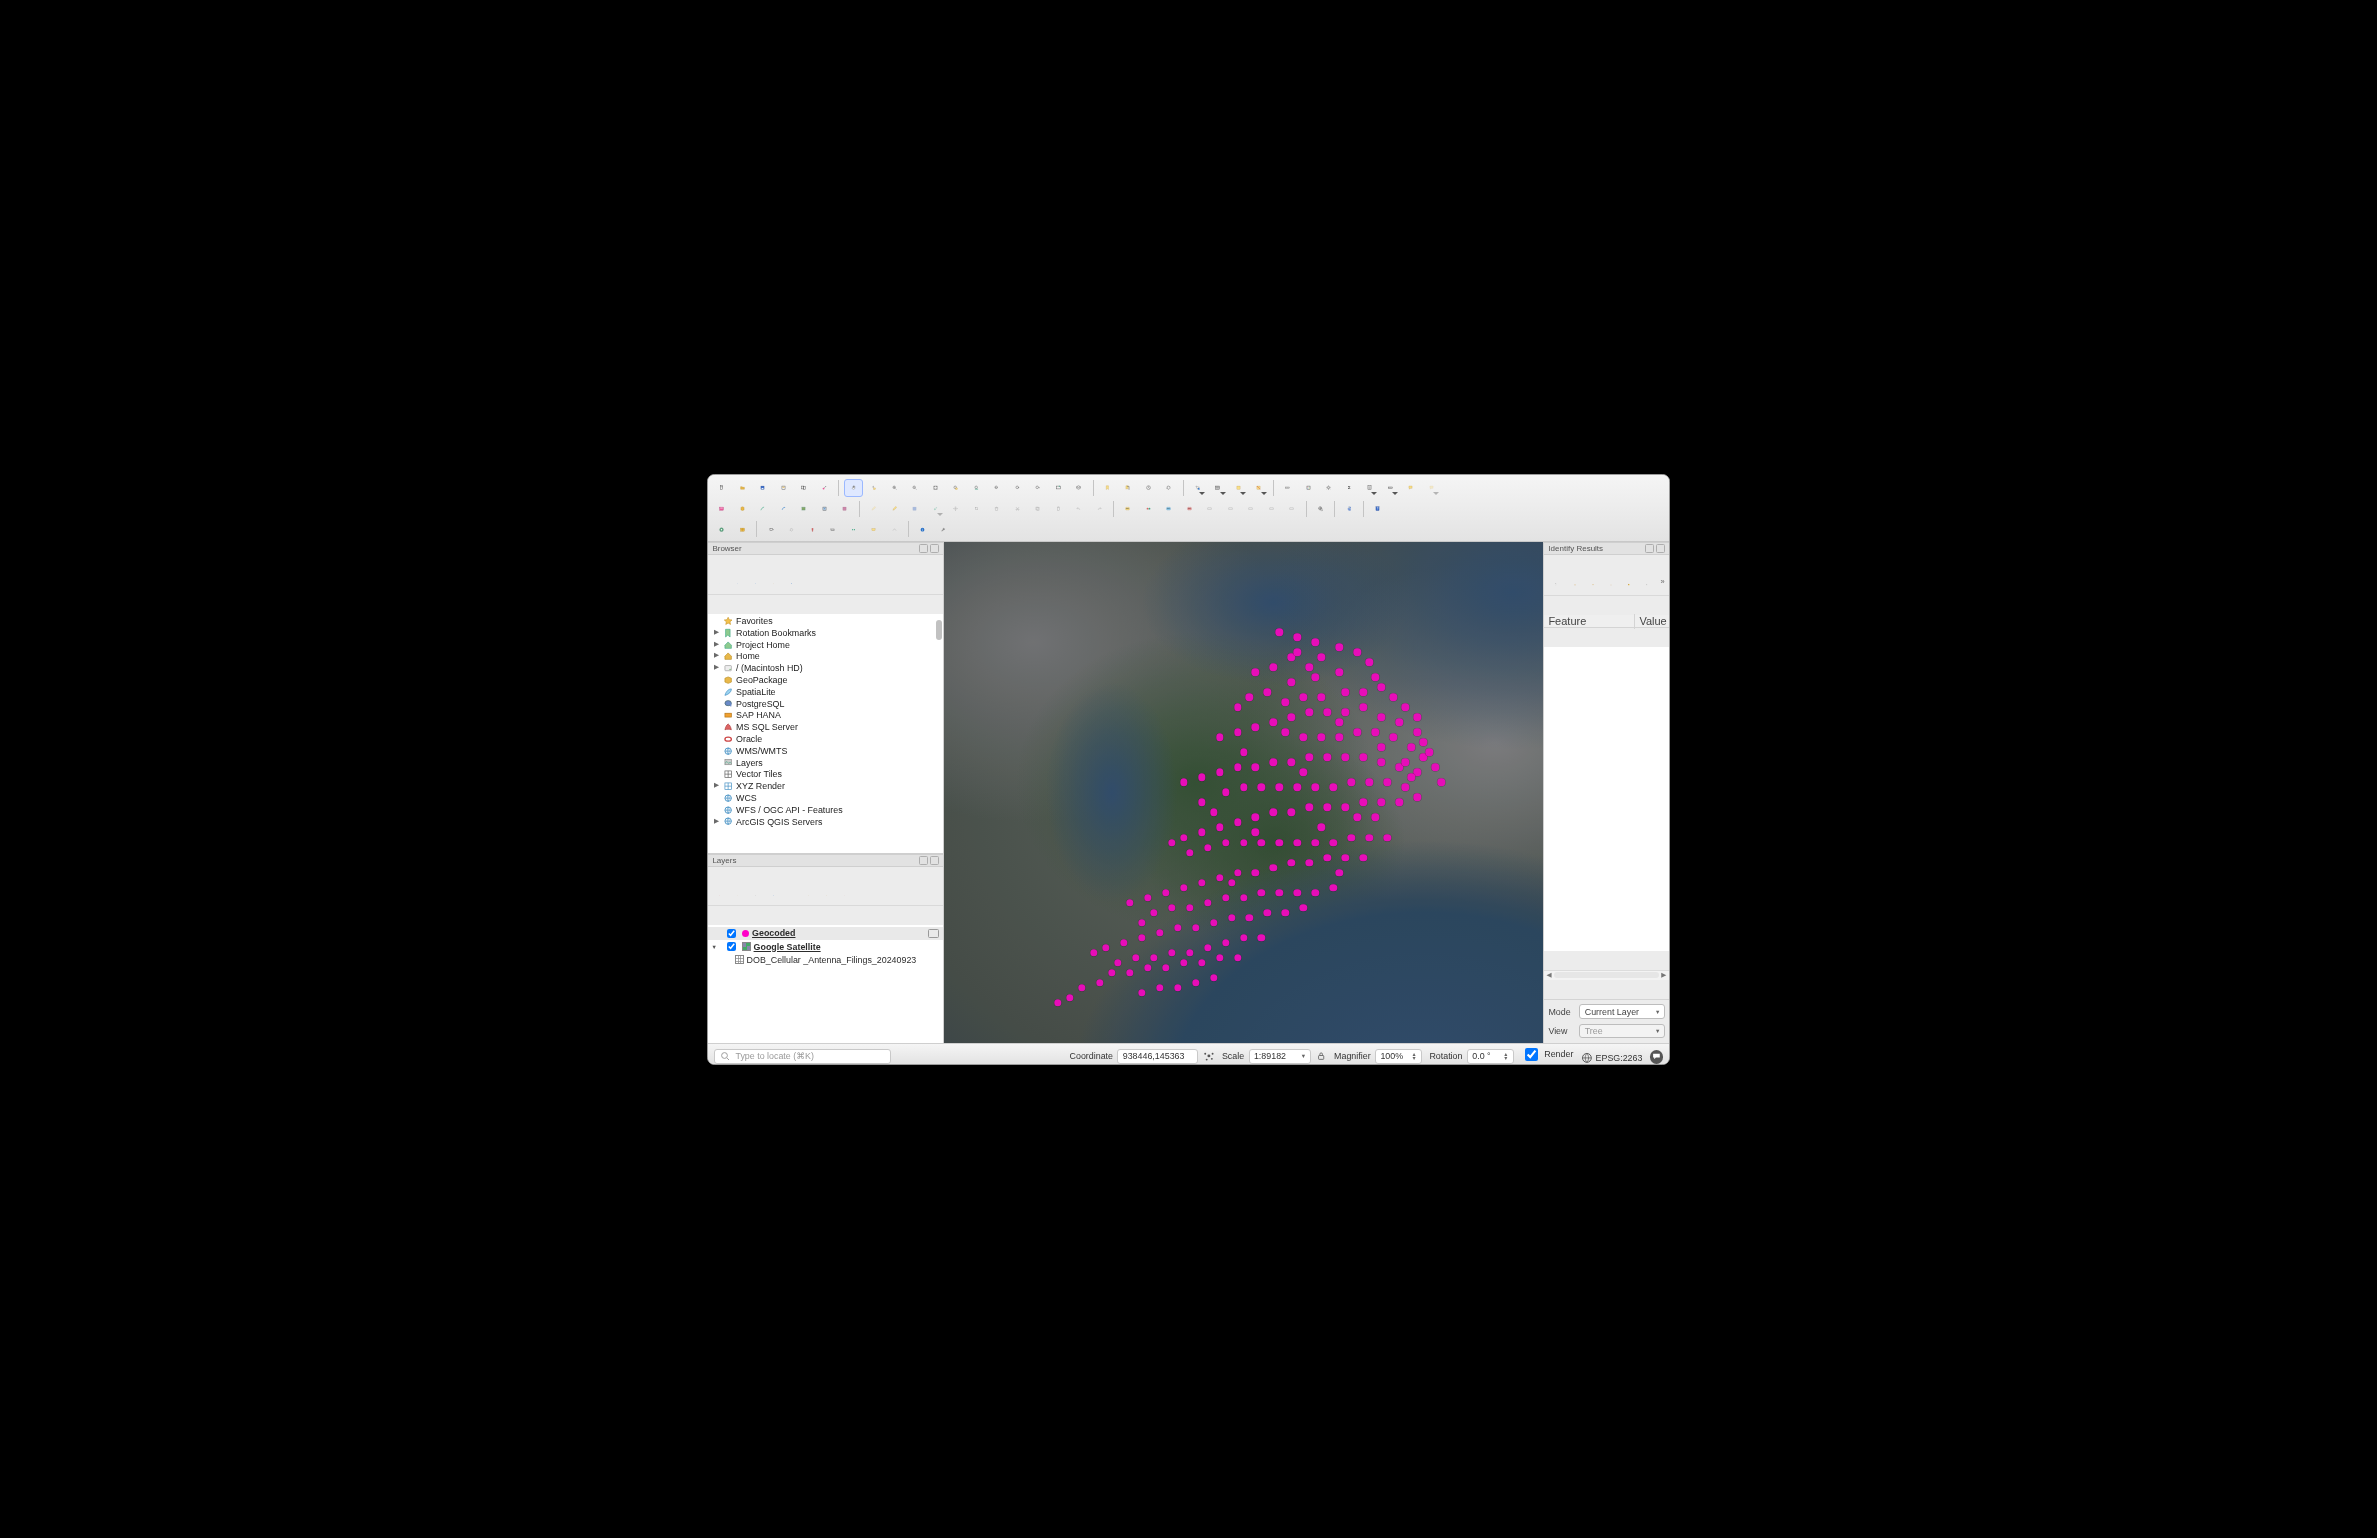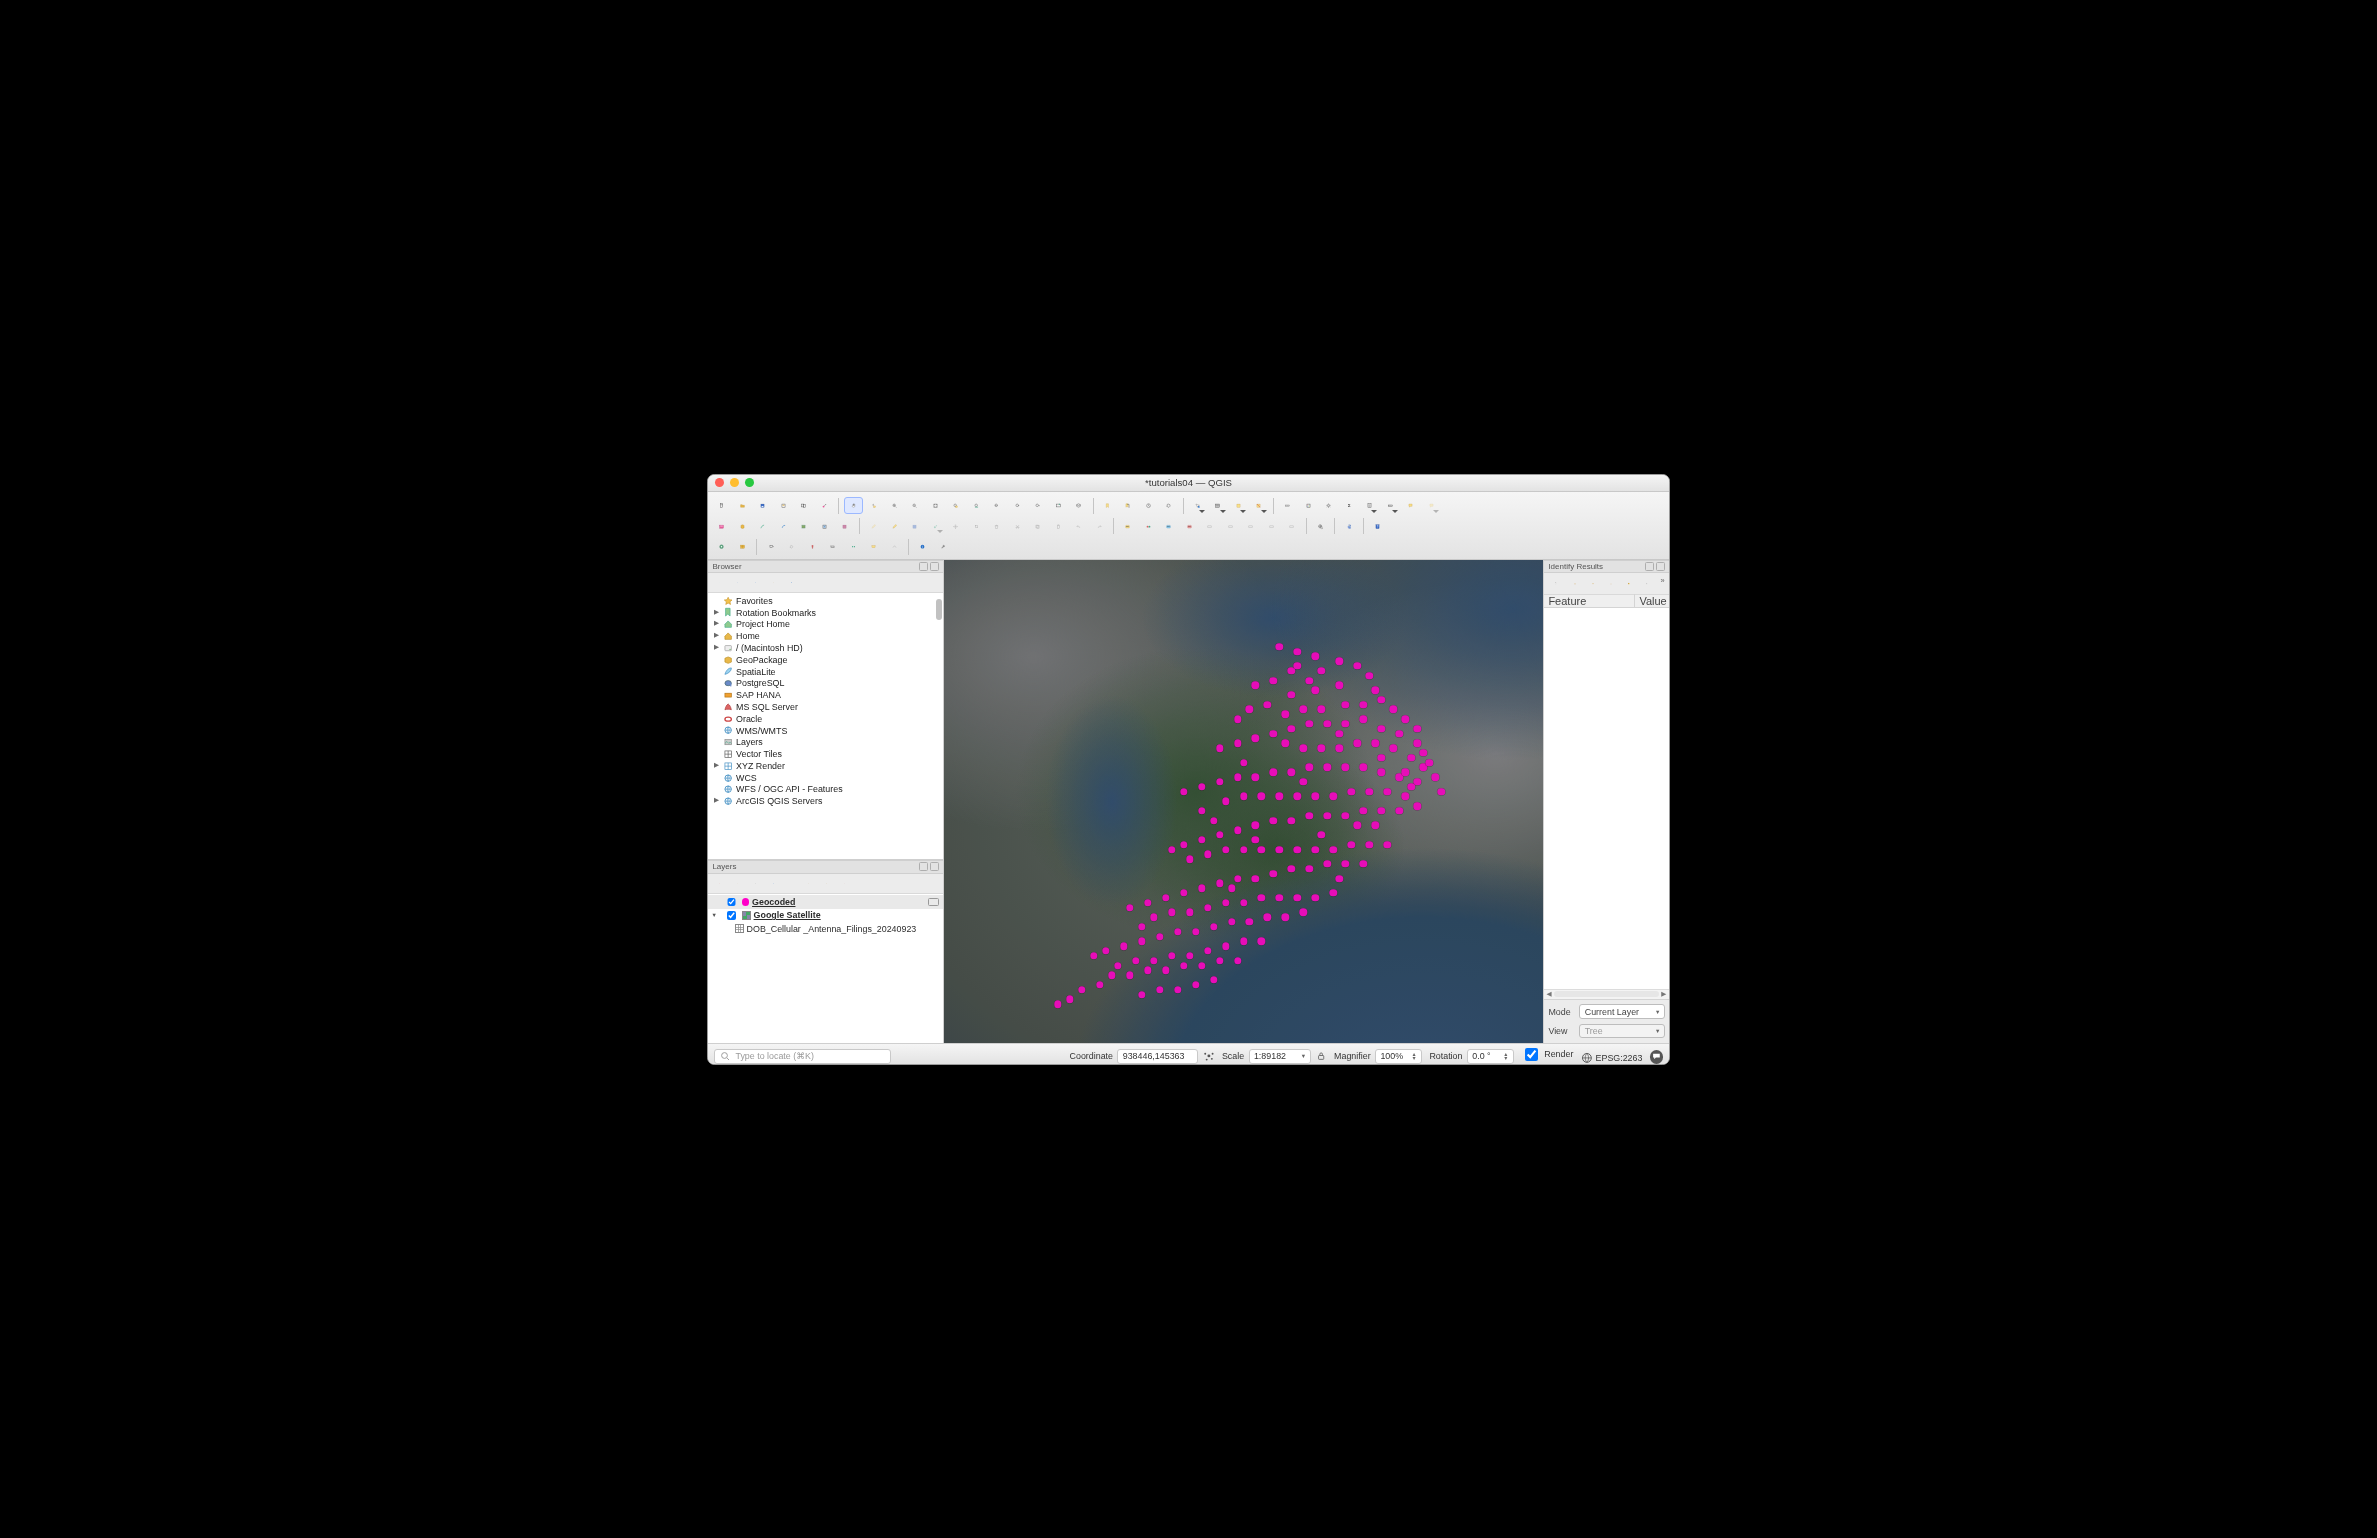--- a/index.html
+++ b/index.html
@@ -76,21 +76,21 @@
   .tbtn.small{width:16px;height:14.8px;}
   .tbtn .dd{position:absolute;right:0.7px;bottom:0.7px;width:0;height:0;border-left:3px solid transparent;border-right:3px solid transparent;border-top:3.7px solid #555;}
   
   .workarea{flex:1 1 auto;display:flex;min-height:0;}
   
   .leftdock{
     width:236px;flex:0 0 236px;display:flex;flex-direction:column;
     border-right:0.7px solid #cfcfcf;background:var(--panel-bg);
     min-height:0;
   }
-  .panel{display:flex;flex-direction:column;min-height:0;}
+  .panel{display:flex;flex-direction:column;min-height:0;gap:19px;}
   .panel-header{
     height:13.3px;padding:1.5px 4.4px;font-size:8px;color:#555;
     background:#e2e2e2;border-top:0.7px solid #cfcfcf;border-bottom:0.7px solid #cfcfcf;
     display:flex;align-items:center;justify-content:space-between;
   }
   .panel-header .phbtns{display:flex;gap:1.5px;}
   .phx{width:8.9px;height:8.9px;border:0.7px solid #aeaeae;border-radius:1.5px;display:inline-block;}
   .mini-toolbar{display:flex;align-items:center;gap:3px;padding:3px 4.4px;border-bottom:0.7px solid #d9d9d9;}
   .mini-toolbar .tbtn{width:14.8px;height:13.3px;}
   .tree{
@@ -198,28 +198,20 @@
   .spacer-flex{flex:1 1 auto;}
   .cbwrap{display:flex;align-items:center;gap:3px;}
   .crs{font-size:8.9px;color:#333;display:flex;align-items:center;gap:3px;}
   .msg-bubble{width:13.3px;height:13.3px;border-radius:50%;background:#555;display:inline-flex;align-items:center;justify-content:center;color:#fff;font-size:8px;}
 </style>
 </head>
 <body>
 
 <div class="window">
 
-  <div class="titlebar">
-    <div class="traffic">
-      <div class="dot red"></div>
-      <div class="dot yellow"></div>
-      <div class="dot green"></div>
-    </div>
-    <div class="title">*tutorials04 — QGIS</div>
-  </div>
 
   <div class="toolbars">
     <div class="tb-row" id="tbrow1">
         <button class="tbtn">
           <svg viewBox="0 0 16 16">
             <rect x="4" y="2" width="8" height="12" stroke="#555" stroke-width="1.4" fill="none"></rect>
             <path d="M4 5h8" stroke="#555" stroke-width="1.4" fill="none"></path>
           </svg>
         </button>
         <button class="tbtn">

